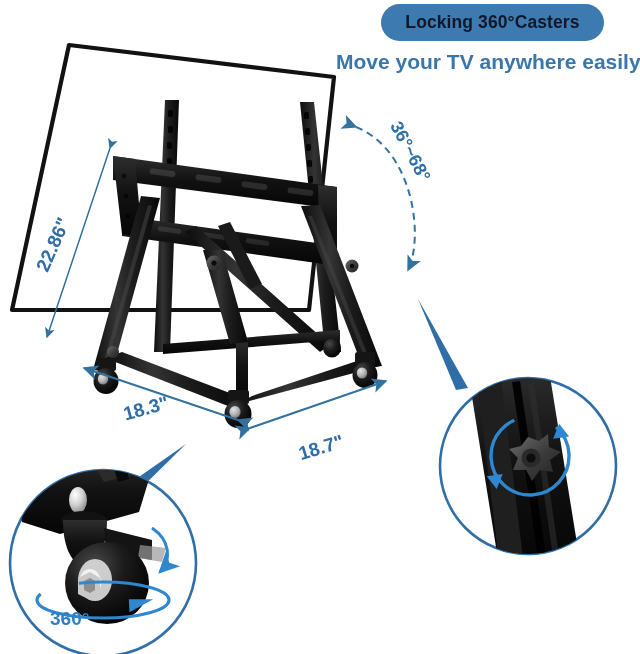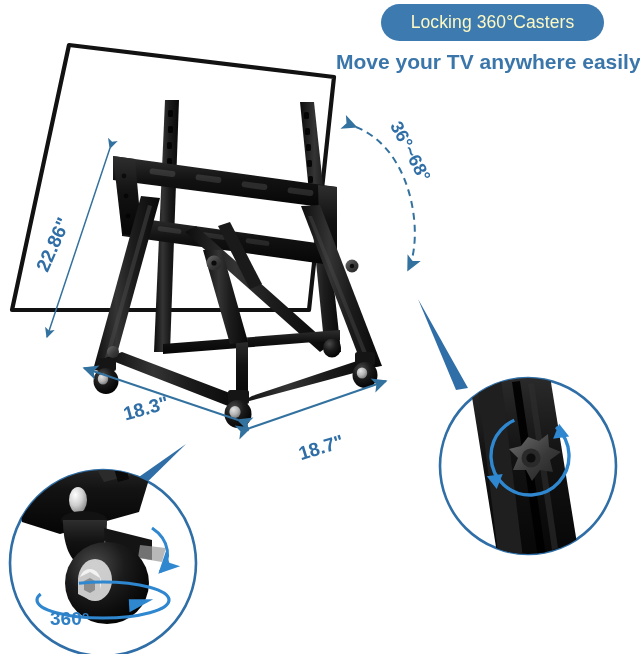--- a/index.html
+++ b/index.html
@@ -23,23 +23,23 @@
     top: 4px;
     width: 223px;
     height: 37px;
     background: #3d7ab0;
     border-radius: 19px;
     display: flex;
     align-items: center;
     justify-content: center;
   }
   #badge-label {
-    color: #fef9c3;
+    color: #0f172a;
     font-size: 17.5px;
-    font-weight: normal;
+    font-weight: bold;
     letter-spacing: 0.1px;
     white-space: nowrap;
   }
 
   
   #headline {
     left: 336px;
     top: 50px;
     width: 300px;
     color: #3b76ab;

